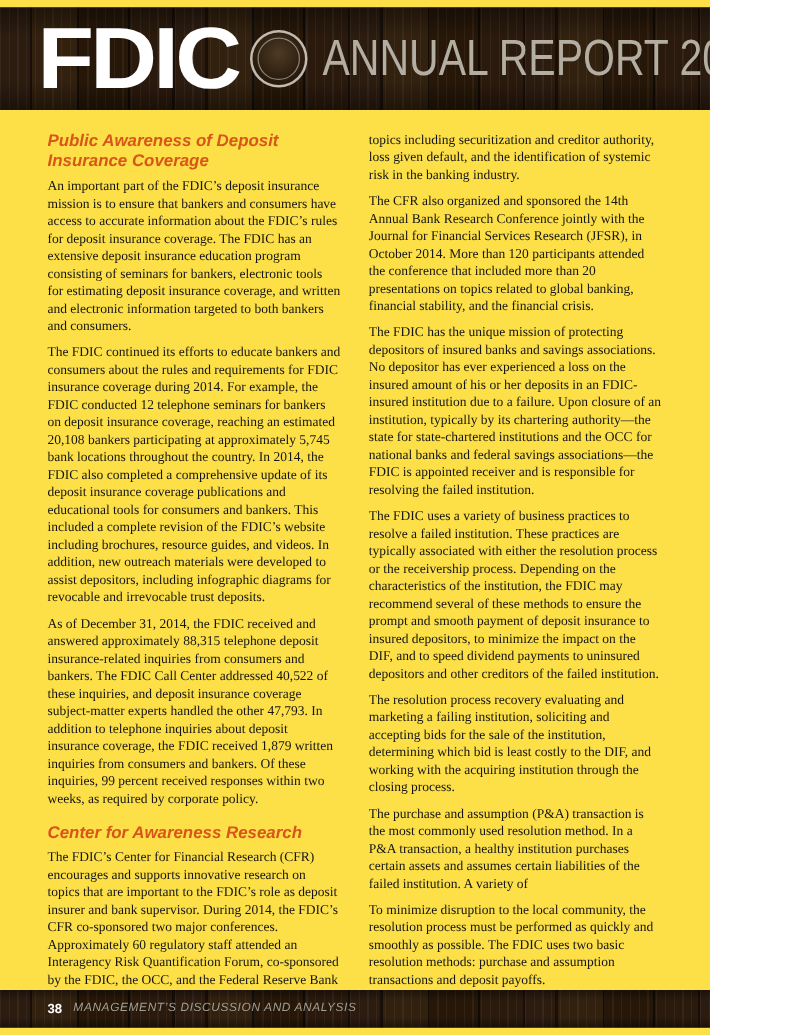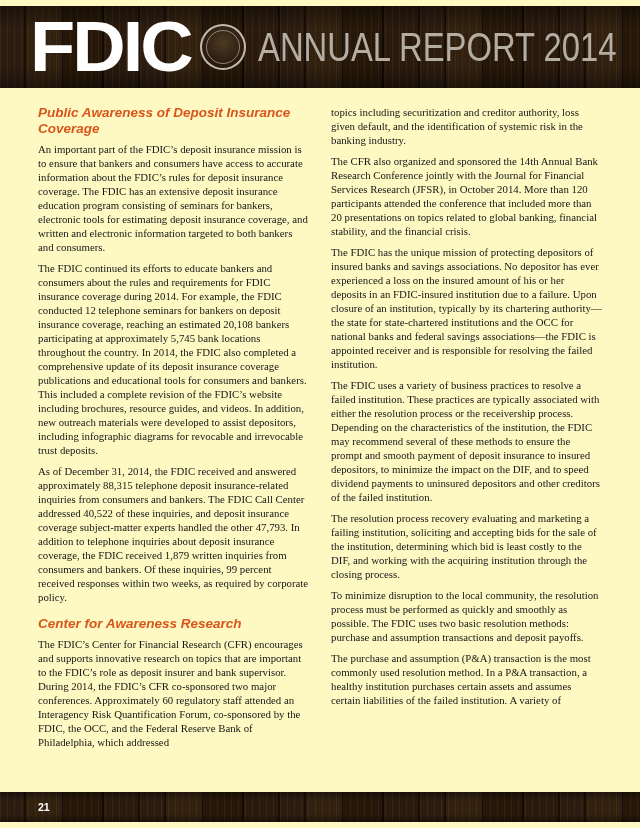--- a/index.html
+++ b/index.html
@@ -1,23 +1,23 @@
 <!DOCTYPE html>
 <html><head>
 <meta charset="utf-8">
 <style>
   * { box-sizing: border-box; margin: 0; padding: 0; }
   html, body { background: #ffffff; }
   body { font-family: "Liberation Serif", serif; }
 
   .page {
     position: relative;
-    width: 640px;
+    width: 568px;
     height: 828px;
-    background: #fef9c3;
+    background: #fde047;
     display: flex;
     flex-direction: column;
     overflow: hidden;
   }
 
   
   .wood {
     background-color: #201409;
     background-image:
       linear-gradient(180deg, rgba(0,0,0,.38), rgba(0,0,0,0) 28%, rgba(0,0,0,0) 72%, rgba(0,0,0,.38)),
@@ -142,23 +142,24 @@
       <h2 class="h-orange">Center for Awareness Research</h2>
       <p class="body-para">The FDIC’s Center for Financial Research (CFR) encourages and supports innovative research on topics that are important to the FDIC’s role as deposit insurer and bank supervisor. During 2014, the FDIC’s CFR co-sponsored two major conferences. Approximately 60 regulatory staff attended an Interagency Risk Quantification Forum, co-sponsored by the FDIC, the OCC, and the Federal Reserve Bank of Philadelphia, which addressed</p>
     </section>
 
     <section class="col">
       <p class="body-para">topics including securitization and creditor authority, loss given default, and the identification of systemic risk in the banking industry.</p>
       <p class="body-para">The CFR also organized and sponsored the 14th Annual Bank Research Conference jointly with the Journal for Financial Services Research (JFSR), in October 2014. More than 120 participants attended the conference that included more than 20 presentations on topics related to global banking, financial stability, and the financial crisis.</p>
       <p class="body-para">The FDIC has the unique mission of protecting depositors of insured banks and savings associations. No depositor has ever experienced a loss on the insured amount of his or her deposits in an FDIC-insured institution due to a failure. Upon closure of an institution, typically by its chartering authority—the state for state-chartered institutions and the OCC for national banks and federal savings associations—the FDIC is appointed receiver and is responsible for resolving the failed institution.</p>
       <p class="body-para">The FDIC uses a variety of business practices to resolve a failed institution. These practices are typically associated with either the resolution process or the receivership process. Depending on the characteristics of the institution, the FDIC may recommend several of these methods to ensure the prompt and smooth payment of deposit insurance to insured depositors, to minimize the impact on the DIF, and to speed dividend payments to uninsured depositors and other creditors of the failed institution.</p>
       <p class="body-para">The resolution process recovery evaluating and marketing a failing institution, soliciting and accepting bids for the sale of the institution, determining which bid is least costly to the DIF, and working with the acquiring institution through the closing process.</p>
+      <p class="body-para">The purchase and assumption (P&amp;A) transaction is the most commonly used resolution method. In a P&amp;A transaction, a healthy institution purchases certain assets and assumes certain liabilities of the failed institution. A variety of</p>
       <p class="body-para">To minimize disruption to the local community, the resolution process must be performed as quickly and smoothly as possible. The FDIC uses two basic resolution methods: purchase and assumption transactions and deposit payoffs.</p>
-      <p class="body-para">The purchase and assumption (P&amp;A) transaction is the most commonly used resolution method. In a P&amp;A transaction, a healthy institution purchases certain assets and assumes certain liabilities of the failed institution. A variety of</p>
     </section>
 
   </main>
 
   <footer class="footer wood">
-    <span class="page-num">21</span>
+    <span class="page-num">38</span>
+    <span class="footer-title">MANAGEMENT’S DISCUSSION AND ANALYSIS</span>
   </footer>
 
 </div>
 
 </body></html>

